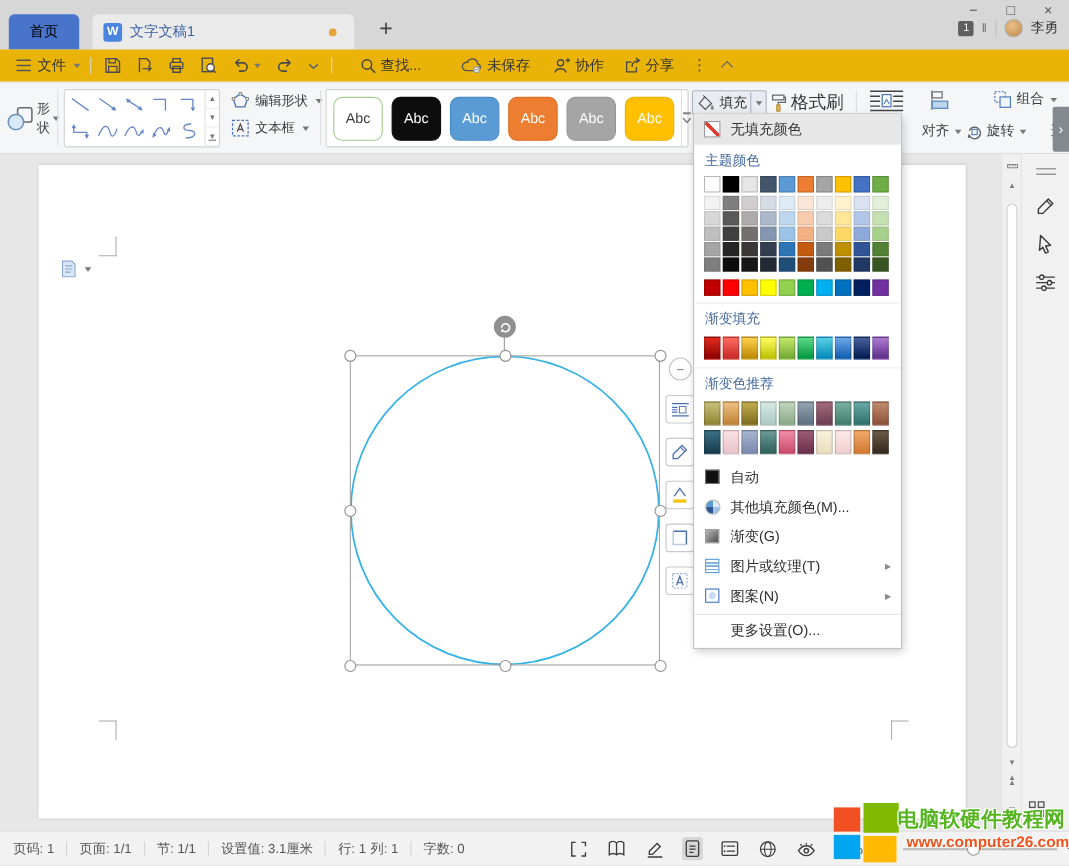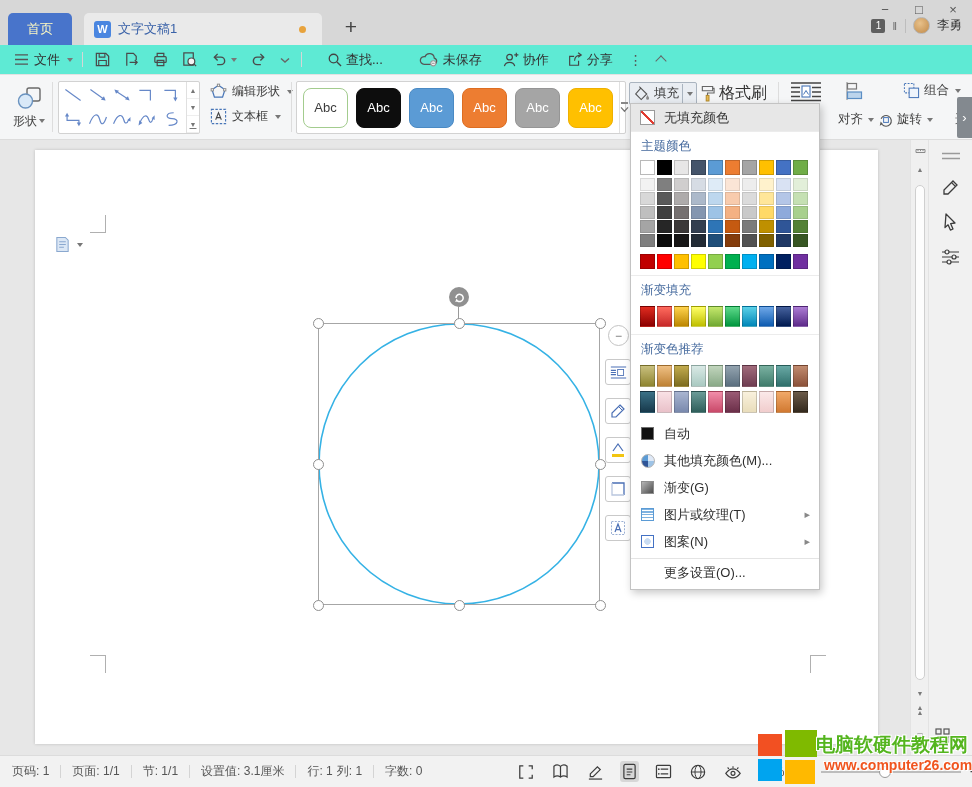--- a/index.html
+++ b/index.html
@@ -1,54 +1,54 @@
 <!DOCTYPE html>
 <html><head>
 <meta charset="utf-8">
 <style>
 *{margin:0;padding:0;box-sizing:border-box}
 body{background:#888;font-family:"Liberation Sans","DejaVu Sans",sans-serif}
 .app{position:relative;width:972px;height:787px;background:#e7e7e7;overflow:hidden;font-size:13px;color:#333}
 svg{display:block}
 
 .titlebar{position:absolute;left:0;top:0;width:100%;height:45px;background:#d7d7d7}
-.tab-home{position:absolute;left:8px;top:13px;width:64px;height:32px;background:#4874cb;color:#fef9c3;border-radius:5px 5px 0 0;display:flex;align-items:center;justify-content:center;font-size:13px}
+.tab-home{position:absolute;left:8px;top:13px;width:64px;height:32px;background:#4874cb;color:#000000;border-radius:5px 5px 0 0;display:flex;align-items:center;justify-content:center;font-size:13px}
 .tab-doc{position:absolute;left:84px;top:13px;width:238px;height:32px;background:#eaeaea;border-radius:5px 5px 0 0;display:flex;align-items:center;padding:0 10px;gap:7px}
 .w-icon{width:17px;height:17px;background:#4a86e0;border-radius:3px;color:#fff;font-size:11px;font-weight:bold;display:flex;align-items:center;justify-content:center}
 .tab-doc .doc-title{color:#3a62a8;font-size:13px}
 .unsaved-dot{width:7px;height:7px;border-radius:50%;background:#e8a33d;margin-left:auto;margin-right:6px}
 .tab-new{position:absolute;left:338px;top:13px;width:26px;height:28px;font-size:21px;color:#444;display:flex;align-items:center;justify-content:center}
 .win-controls{position:absolute;right:10px;top:2px;display:flex;gap:16px;color:#555;font-size:13px}
 .win-controls span{width:18px;text-align:center;cursor:default}
 .user-area{position:absolute;right:10px;top:17px;display:flex;align-items:center;gap:7px}
 .badge{width:14px;height:14px;background:#5f5f5f;color:#fff;font-size:10px;display:flex;align-items:center;justify-content:center;border-radius:2px}
 .bars{color:#666;font-size:11px;letter-spacing:1px}
 .u-div{width:1px;height:14px;background:#bdbdbd}
 .avatar{width:17px;height:17px;border-radius:50%;background:radial-gradient(circle at 40% 35%,#e8c18a,#c08948);border:1px solid #b5b5b5}
 .user-name{font-size:12.5px;color:#333}
 
-.menubar{position:absolute;left:0;top:45px;width:100%;height:30px;background:#5eead4;border-bottom:1px solid #e2e2e2;display:flex;align-items:center;padding:0 8px 0 14px}
+.menubar{position:absolute;left:0;top:45px;width:100%;height:30px;background:#eab308;border-bottom:1px solid #e2e2e2;display:flex;align-items:center;padding:0 8px 0 14px}
 .mb-sep{width:1px;height:15px;background:#d6d6d6;margin:0 7px}
 .file-group{display:flex;align-items:center;gap:5px;margin-right:2px}
 .file-label{font-size:13px;color:#333}
 .qat{display:flex;align-items:center;gap:12px;margin:0 4px}
 .qat .ic{display:flex;align-items:center}
 .arrow-dn{display:inline-block;width:0;height:0;border-left:3.5px solid transparent;border-right:3.5px solid transparent;border-top:4px solid #777;margin-left:2px}
 .menu-items{display:flex;align-items:center;margin-left:4px}
 .menu-item{padding:4px 6px;font-size:13px;color:#2e2e2e;border-left:1px solid #dcdcdc;line-height:1}
 .menu-item:first-child{border-left:none}
 .menu-item.active{background:#4874cb;color:#fff;border-left-color:#4874cb}
 .mb-right{display:flex;align-items:center;margin-left:14px;gap:6px}
 .mb-btn{display:flex;align-items:center;gap:4px;font-size:13px;color:#333;padding:2px 4px}
 .dots{font-size:14px;color:#555;margin-left:6px}
 .chev-up{width:8px;height:8px;border-left:1.5px solid #666;border-top:1.5px solid #666;transform:rotate(45deg);margin:3px 4px 0 8px}
 
 .ribbon{position:absolute;left:0;top:75px;width:100%;height:65px;background:#f5f6f7;border-bottom:1px solid #dcdcdc}
 .rb-sep{position:absolute;top:7px;width:1px;height:50px;background:#dddddd}
-.shapes-btn{position:absolute;left:8px;top:5px;width:42px;height:55px;display:flex;flex-direction:column;align-items:center;justify-content:center;gap:3px}
+.shapes-btn{position:absolute;left:8px;top:5px;width:42px;height:55px;display:flex;flex-direction:row;align-items:center;justify-content:center;gap:3px}
 .shapes-btn .lbl{font-size:12px;color:#444;display:flex;align-items:center}
 .gallery{position:absolute;left:58px;top:6px;width:142px;height:53px;background:#fff;border:1px solid #d2d2d2;border-radius:2px;display:flex}
 .g-grid{flex:1;display:grid;grid-template-columns:repeat(5,1fr);grid-template-rows:1fr 1fr;padding:2px}
 .conn-cell{display:flex;align-items:center;justify-content:center}
 .conn-cell svg{width:22px;height:17px}
 .g-scroll{width:13px;border-left:1px solid #e0e0e0;display:flex;flex-direction:column}
 .g-scroll div{flex:1;display:flex;align-items:center;justify-content:center;font-size:7px;color:#777;border-bottom:1px solid #eee}
 .two-stack{position:absolute;left:210px;top:8px;display:flex;flex-direction:column;gap:8px}
 .stack-btn{display:flex;align-items:center;gap:5px;font-size:12px;color:#3c3c3c}
 .abc-box{position:absolute;left:296px;top:6px;width:330px;height:53px;background:#fff;border:1px solid #d2d2d2;border-radius:2px;display:flex}

